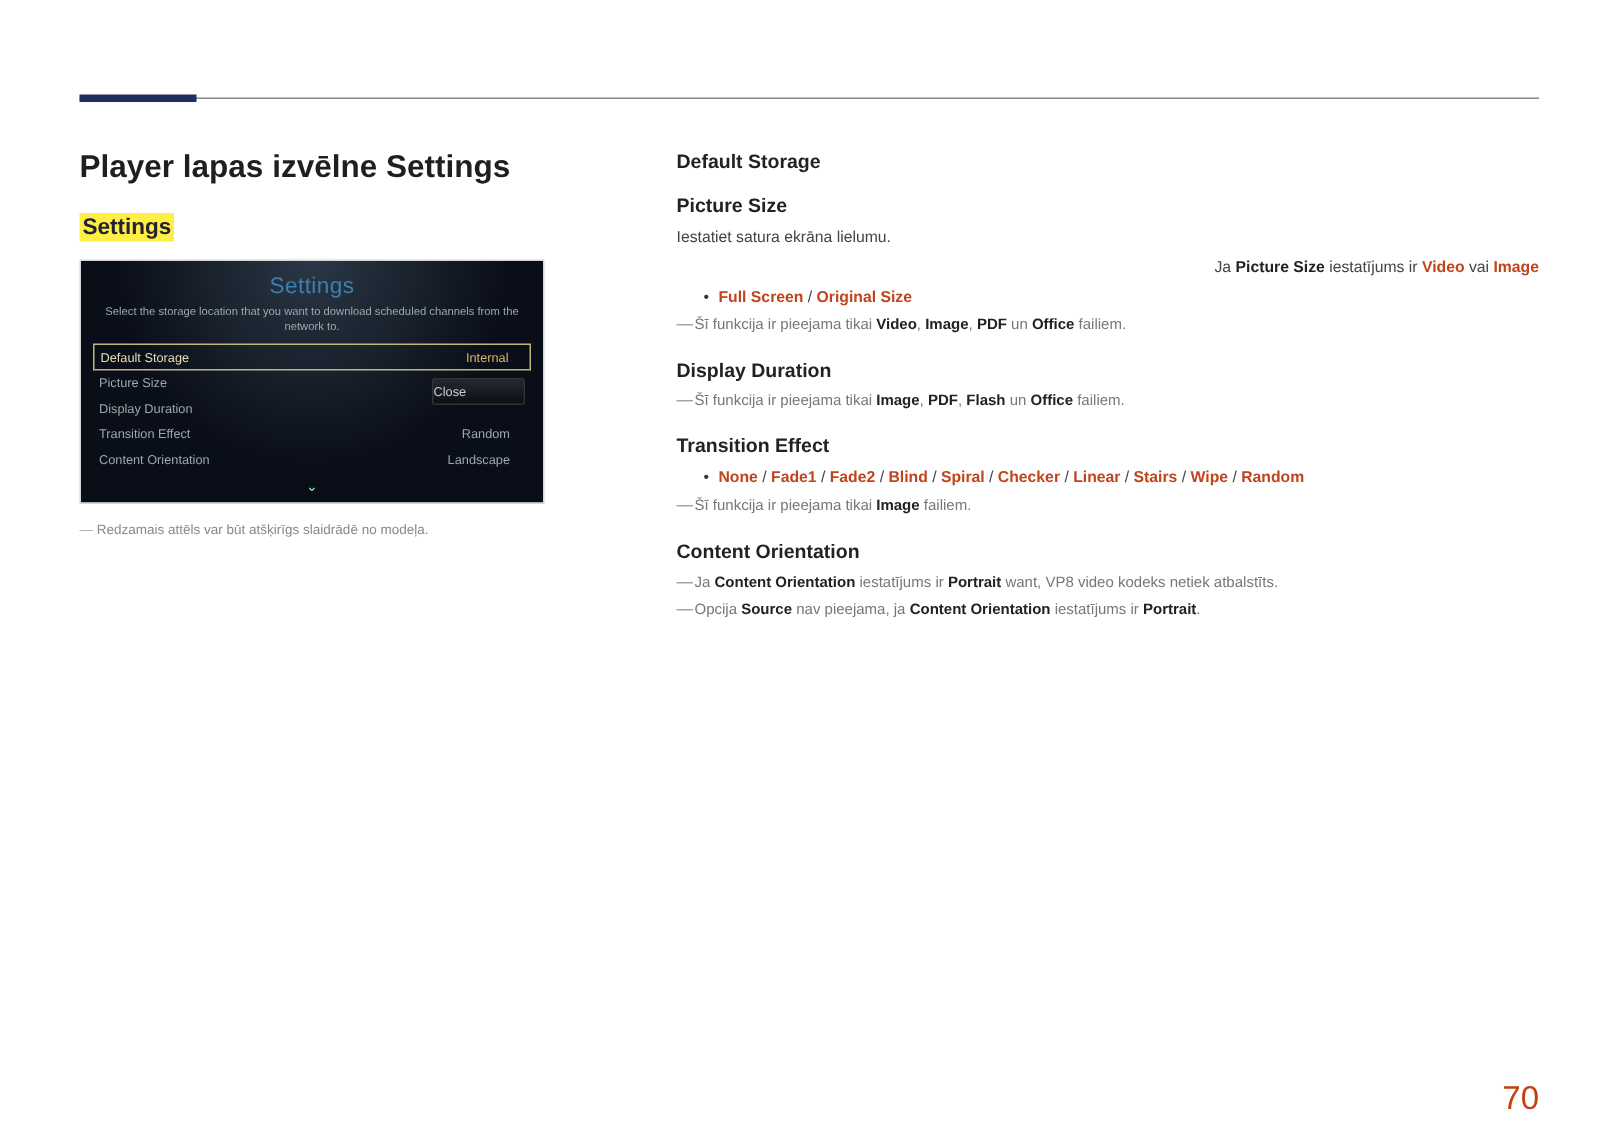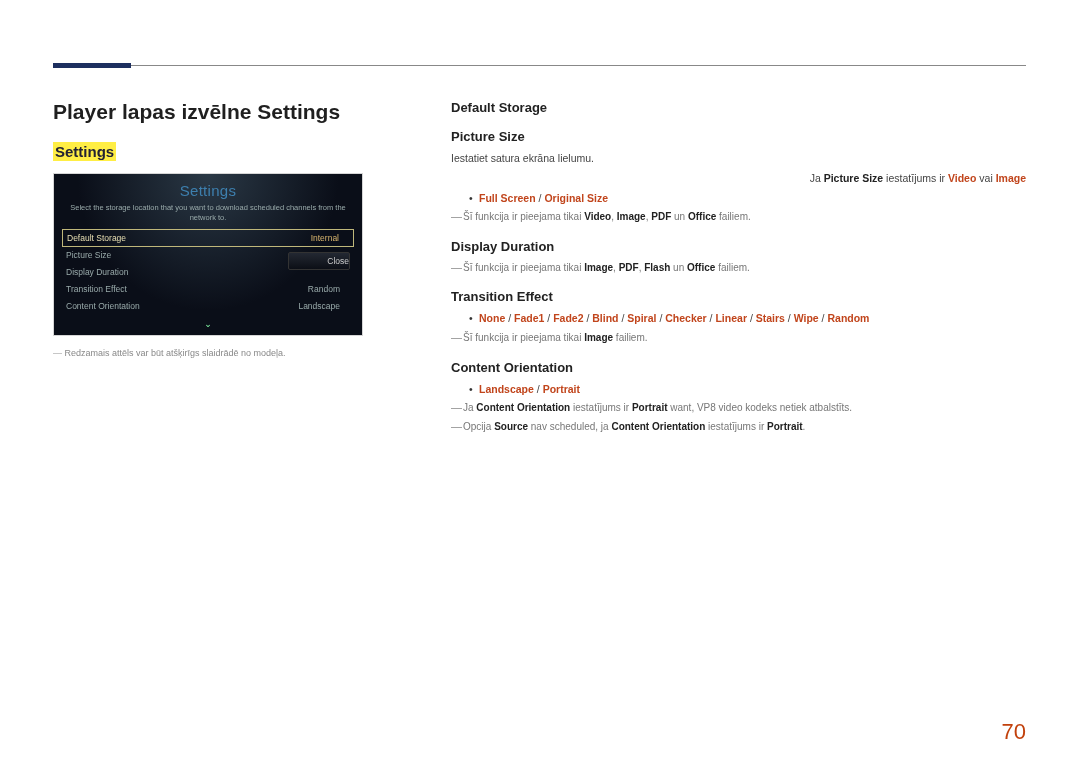--- a/index.html
+++ b/index.html
@@ -29,21 +29,21 @@
   .ui-instruction { color: #9aa; font-size: 7.5px; line-height: 1.3; padding: 4px 14px 6px; text-align: center; }
   .ui-row { display: flex; align-items: center; padding: 0 12px; height: 17px; color: #9aa; font-size: 8.5px; }
   .ui-row .label { flex: 1; }
   .ui-row .value { width: 60px; text-align: right; margin-right: 10px; }
   .ui-row.selected { border: 1px solid #bfb77a; color: #e8dfb3; margin: 0 8px; padding: 0 4px; height: 18px; }
   .ui-row.selected .value { color: #d8b56e; }
   .ui-close-btn {
     position: absolute; right: 12px; top: 78px; width: 62px; height: 18px;
     background: linear-gradient(#232832, #0c0f16);
     border: 1px solid #333; border-radius: 2px; font-size: 8.5px; color: #ccc;
-    display: flex; align-items: center; justify-content: flex-end;
+    display: flex; align-items: center; justify-content: flex-start;
   }
   .ui-chevron { text-align: center; color: #8fa; font-size: 9px; padding-top: 4px; }
   .footnote-left { font-size: 9px; color: #888; margin-top: 6px; }
   .footnote-left::before { content: "― "; color: #aaa; }
   .sec-title { font-size: 13px; font-weight: 700; color: #222; margin-bottom: 6px; margin-top: 14px; }
   .sec-title:first-child { margin-top: 0; }
   .para { font-size: 10.5px; color: #444; line-height: 1.55; margin-bottom: 4px; }
   .bullet-line { font-size: 10.5px; line-height: 1.6; padding-left: 28px; position: relative; margin-bottom: 3px; }
   .bullet-line::before { content: "•"; position: absolute; left: 18px; color: #333; }
   .opt { color: #c1451c; font-weight: 600; }
@@ -126,28 +126,25 @@
     <div class="sec-title">Transition Effect</div>
     <div class="bullet-line">
       <span class="opt">None</span><span class="sep"> / </span><span class="opt">Fade1</span><span class="sep"> / </span><span class="opt">Fade2</span><span class="sep"> / </span><span class="opt">Blind</span><span class="sep"> / </span><span class="opt">Spiral</span><span class="sep"> / </span><span class="opt">Checker</span><span class="sep"> / </span><span class="opt">Linear</span><span class="sep"> / </span><span class="opt">Stairs</span><span class="sep"> / </span><span class="opt">Wipe</span><span class="sep"> / </span><span class="opt">Random</span>
     </div>
     <div class="note-line">
       <span class="dash">―</span>
       <span>Šī funkcija ir pieejama tikai </span><span class="strong">Image</span><span> failiem.</span>
     </div>
 
     <div class="sec-title">Content Orientation</div>
-    <div class="bullet-line">
-      <span class="opt">Landscape</span><span class="sep"> / </span><span class="opt">Portrait</span>
-    </div>
     <div class="note-line">
       <span class="dash">―</span>
       <span>Ja </span><span class="strong">Content Orientation</span><span> iestatījums ir </span><span class="strong">Portrait</span><span> want, VP8 video kodeks netiek atbalstīts.</span>
     </div>
     <div class="note-line">
       <span class="dash">―</span>
-      <span>Opcija </span><span class="strong">Source</span><span> nav scheduled, ja </span><span class="strong">Content Orientation</span><span> iestatījums ir </span><span class="strong">Portrait</span><span>.</span>
+      <span>Opcija </span><span class="strong">Source</span><span> nav pieejama, ja </span><span class="strong">Content Orientation</span><span> iestatījums ir </span><span class="strong">Portrait</span><span>.</span>
     </div>
 
   </div>
 </div>
 
 <div class="page-number">70</div>
 
 </body></html>

